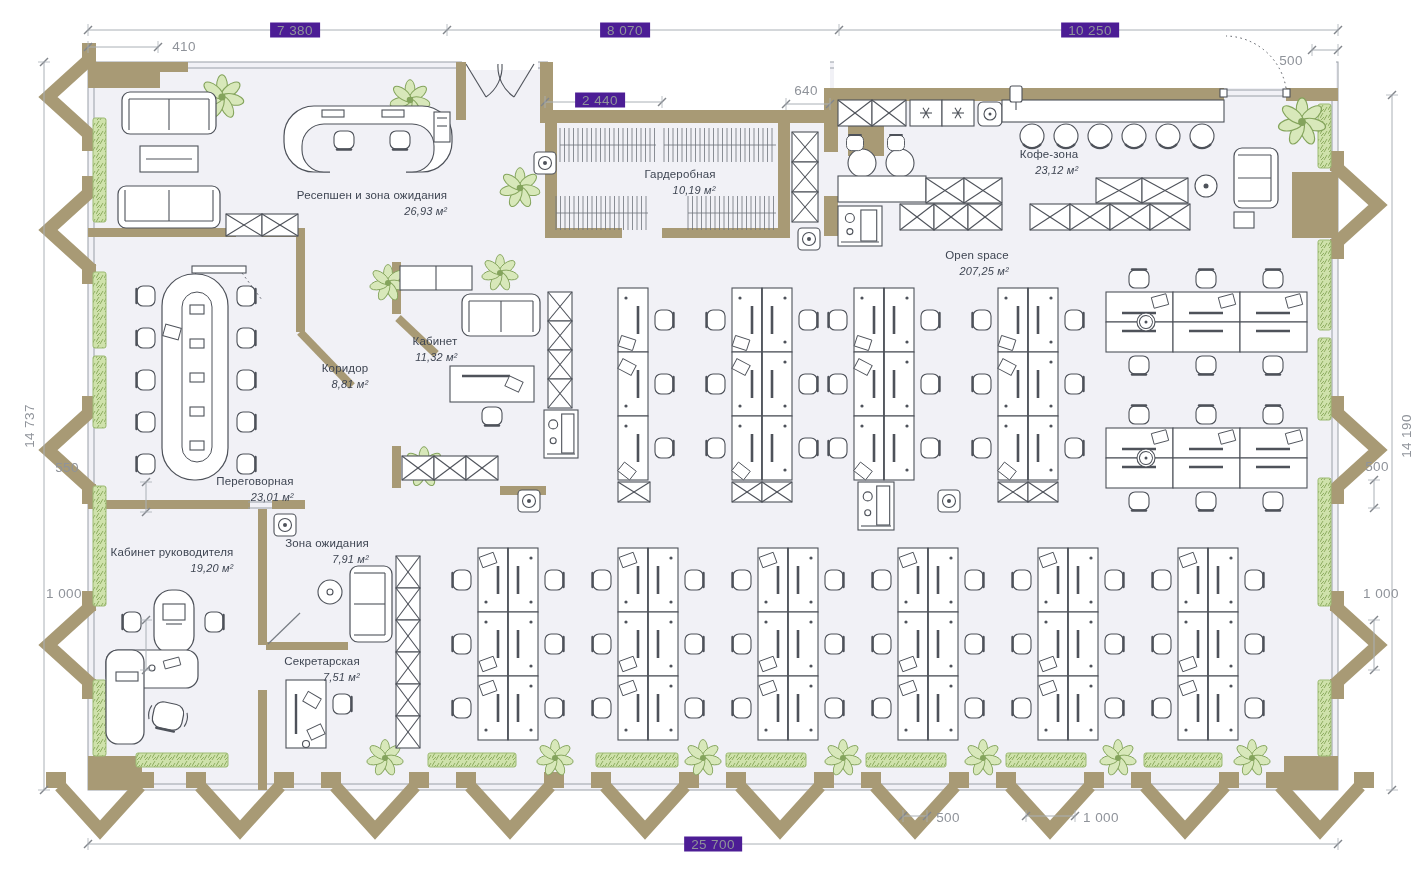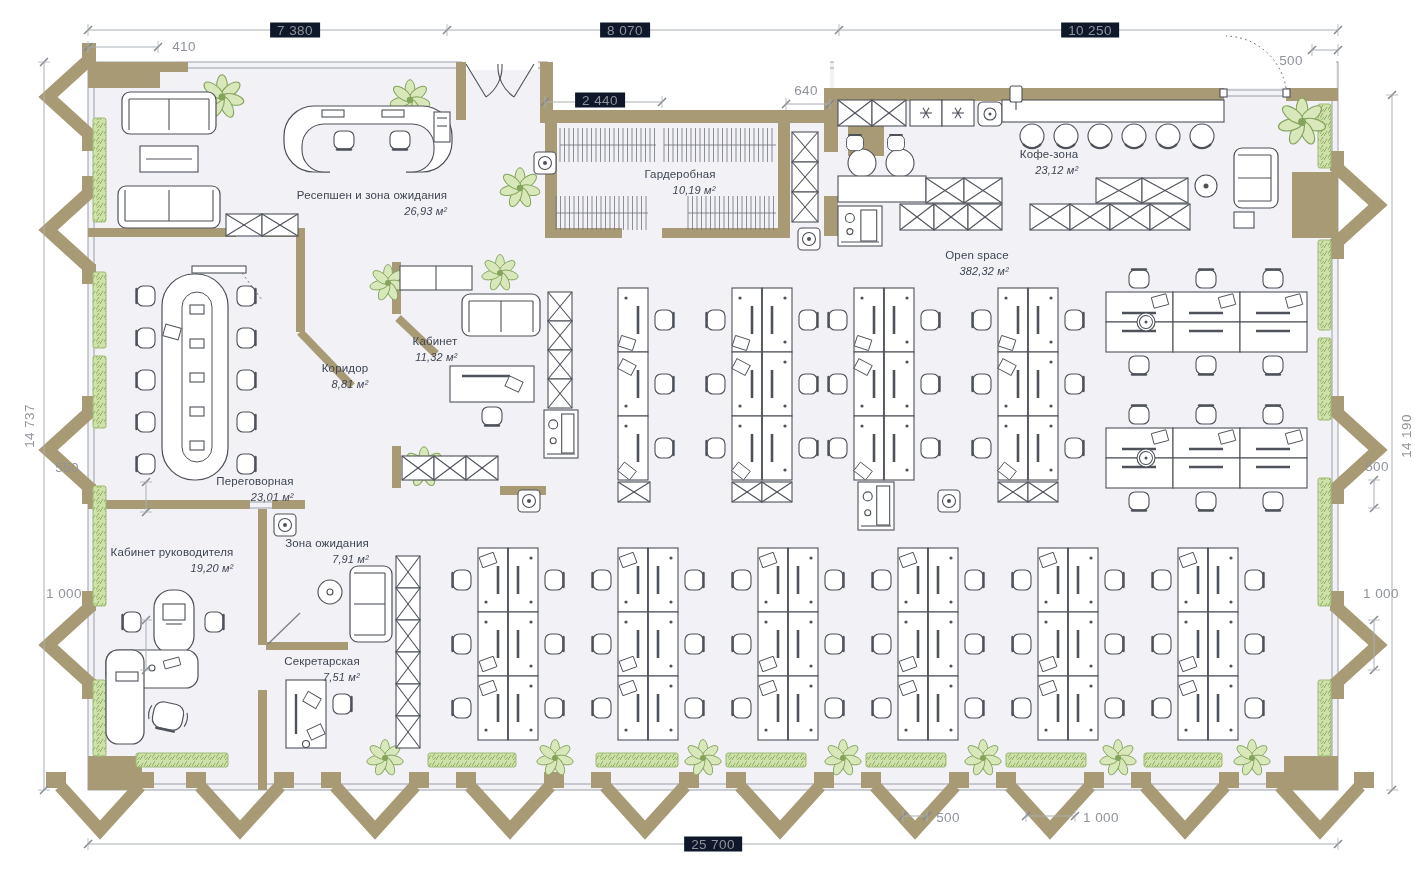--- a/index.html
+++ b/index.html
@@ -4,21 +4,21 @@
 <style>
   html,body{margin:0;padding:0;background:#ffffff;}
   #stage{position:relative;width:1416px;height:880px;overflow:hidden;
          font-family:"Liberation Sans", sans-serif;background:#ffffff;}
   #plan{position:absolute;left:0;top:0;}
   .rlabel{position:absolute;transform:translate(-50%,-50%);text-align:right;
           color:#3e4552;font-size:11.5px;line-height:1.45;letter-spacing:.15px;white-space:nowrap;}
   .rlabel .area{font-size:11px;font-style:italic;}
   .dim{position:absolute;transform:translate(-50%,-50%);color:#8f939a;
        font-size:13.5px;letter-spacing:.4px;white-space:nowrap;}
-  .dim.bg{background:#0f172a;padding:0 7px;}
+  .dim.bg{background:#4c1d95;padding:0 7px;}
   .dim.vert{transform:translate(-50%,-50%) rotate(-90deg);}
 </style>
 </head>
 <body>
 
 <div id="stage">
   <svg id="plan" width="1416" height="880" viewBox="0 0 1416 880">
       <defs>
         <pattern id="hp" width="8" height="8" patternUnits="userSpaceOnUse">
           <rect x="0" y="0" width="8" height="8" fill="#cfe2ab"></rect>
@@ -1721,21 +1721,21 @@
   <div class="rlabel" style="left:680px;top:182px">
     <div>Гардеробная</div>
     <div class="area">10,19 м²</div>
   </div>
   <div class="rlabel" style="left:1049px;top:162px">
     <div>Кофе-зона</div>
     <div class="area">23,12 м²</div>
   </div>
   <div class="rlabel" style="left:977px;top:263px">
     <div>Open space</div>
-    <div class="area">382,32 м²</div>
+    <div class="area">207,25 м²</div>
   </div>
   <div class="rlabel" style="left:435px;top:349px">
     <div>Кабинет</div>
     <div class="area">11,32 м²</div>
   </div>
   <div class="rlabel" style="left:345px;top:376px">
     <div>Коридор</div>
     <div class="area">8,81 м²</div>
   </div>
   <div class="rlabel" style="left:255px;top:489px">

